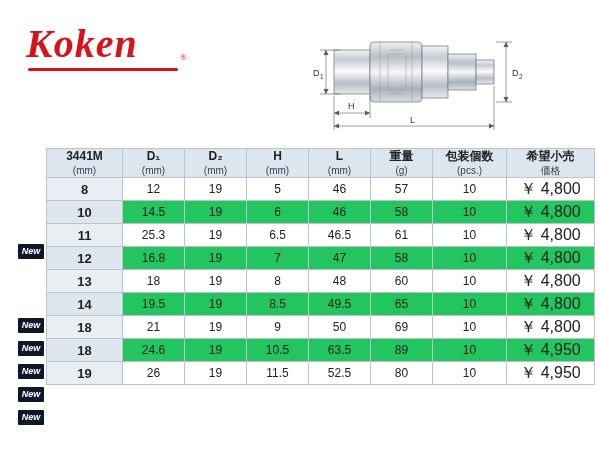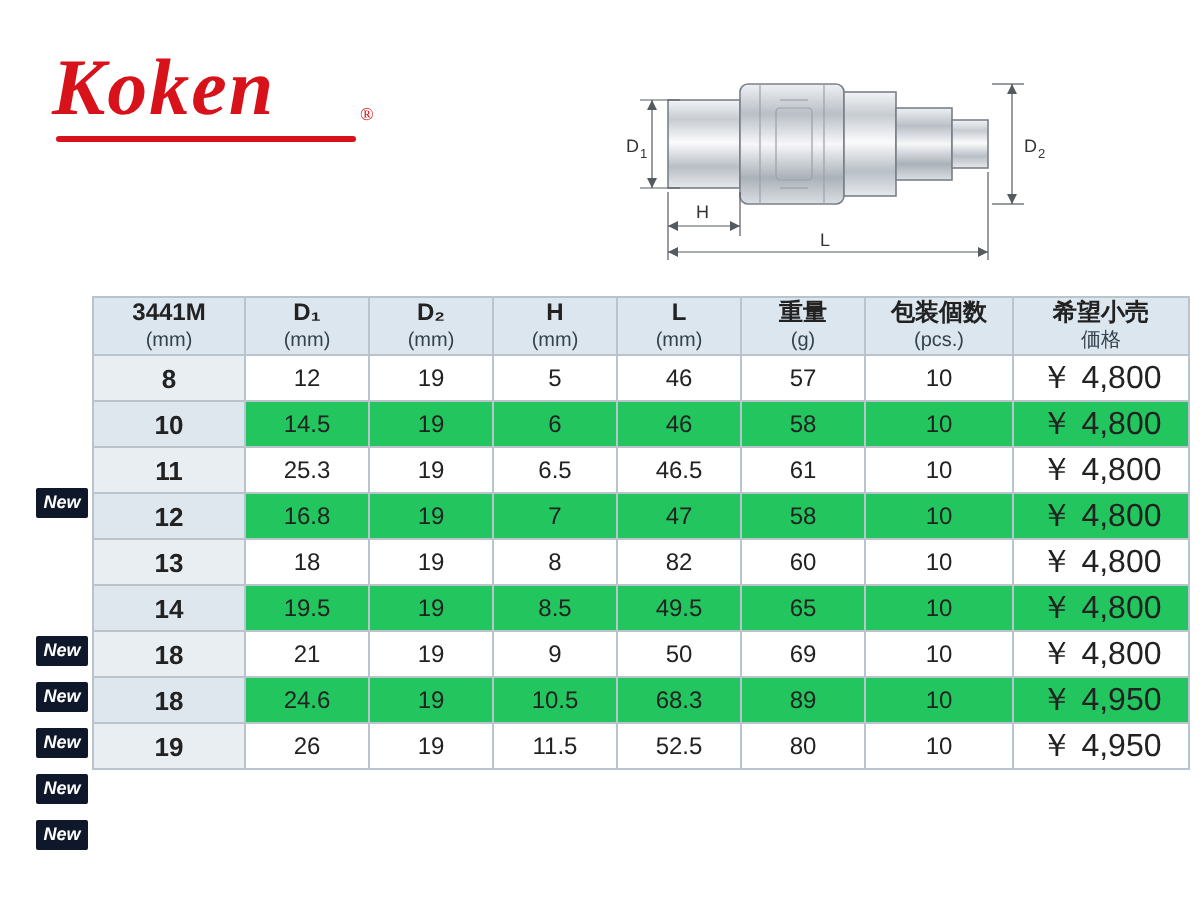--- a/index.html
+++ b/index.html
@@ -325,21 +325,21 @@
           <td>47</td>
           <td>58</td>
           <td>10</td>
           <td class="price">￥ 4,800</td>
         </tr>
         <tr>
           <td class="size">13</td>
           <td>18</td>
           <td>19</td>
           <td>8</td>
-          <td>82</td>
+          <td>48</td>
           <td>60</td>
           <td>10</td>
           <td class="price">￥ 4,800</td>
         </tr>
         <tr class="alt">
           <td class="size">14</td>
           <td>19.5</td>
           <td>19</td>
           <td>8.5</td>
           <td>49.5</td>
@@ -355,21 +355,21 @@
           <td>50</td>
           <td>69</td>
           <td>10</td>
           <td class="price">￥ 4,800</td>
         </tr>
         <tr class="alt">
           <td class="size">18</td>
           <td>24.6</td>
           <td>19</td>
           <td>10.5</td>
-          <td>68.3</td>
+          <td>63.5</td>
           <td>89</td>
           <td>10</td>
           <td class="price">￥ 4,950</td>
         </tr>
         <tr>
           <td class="size">19</td>
           <td>26</td>
           <td>19</td>
           <td>11.5</td>
           <td>52.5</td>

